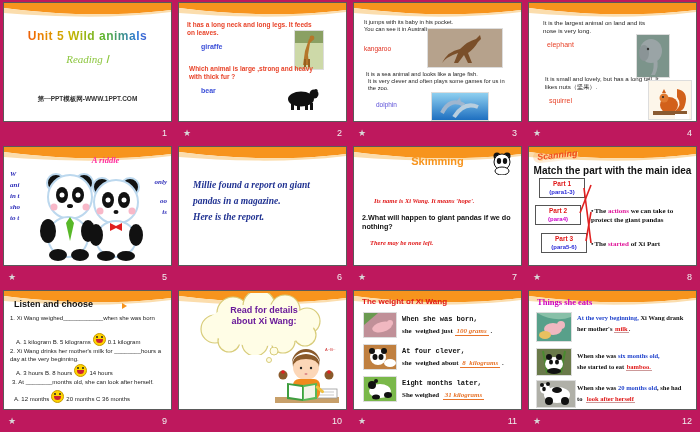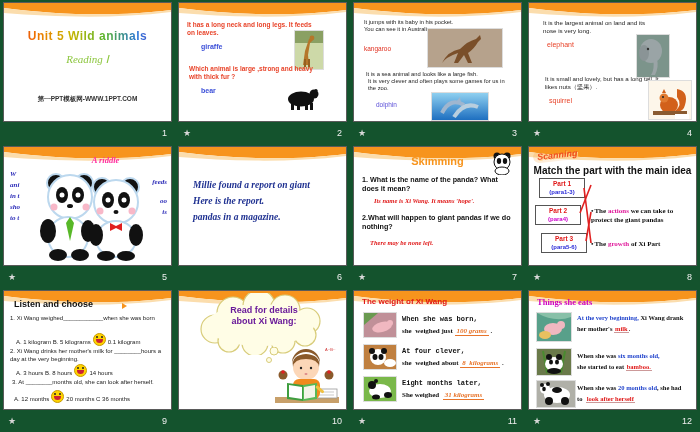--- a/index.html
+++ b/index.html
@@ -1,17 +1,17 @@
 <!DOCTYPE html>
 <html><head>
 <meta charset="utf-8">
 <style>
   html,body{margin:0;padding:0;background:#6f6f6f;}
   body{width:700px;height:432px;overflow:hidden;font-family:"Liberation Sans",sans-serif;}
-  .board{display:grid;grid-template-columns:repeat(4,175px);grid-template-rows:repeat(3,144px);width:700px;height:432px;background:#14532d;}
+  .board{display:grid;grid-template-columns:repeat(4,175px);grid-template-rows:repeat(3,144px);width:700px;height:432px;background:#be185d;}
   .cell{position:relative;width:175px;height:144px;}
   .slide{position:absolute;left:4px;top:3px;width:167px;height:118px;background:#fff;overflow:hidden;box-shadow:0 0 0 1px #5a5a5a;}
   .meta{position:absolute;left:8px;right:8px;bottom:3px;height:16px;display:flex;justding:center;justify-content:space-between;align-items:center;}
   .star{color:#d8d8d8;font-size:9px;line-height:16px;width:12px;}
   .num{color:#f0f0f0;font-size:9px;line-height:16px;margin-left:auto;}
   .wave{position:absolute;left:0;top:0;width:167px;height:16px;}
   .t{position:absolute;}
   .img{position:absolute;box-shadow:0 0 0 1px #ddd;}
   
   .smiley{display:inline-block;width:11px;height:11px;background:#ffd400;border-radius:50%;border:1px solid #c89a00;position:relative;vertical-align:-2px;margin:0 2px;}
@@ -205,21 +205,21 @@
         </svg>
       <div class="t title">A riddle</div>
       <div class="t frag" style="left:6px;top:22px;">
         <div>W</div>
           <div>ani</div>
           <div>in t</div>
           <div>sho</div>
           <div>to t</div>
       </div>
       <div class="t frag" style="right:4px;top:30px;text-align:right;">
-        <div>feeds</div>
+        <div>only</div>
           <div style="margin-top:8px;">oo</div>
           <div>is</div>
       </div>
       <svg class="t" style="left:26px;top:18px;box-shadow:none;" width="118" height="96" viewBox="0 0 118 96">
         <g stroke="#bcd8ee" stroke-width="2">
           <circle cx="26" cy="18" r="9" fill="#111"></circle>
             <circle cx="54" cy="18" r="9" fill="#111"></circle>
           <circle cx="40" cy="32" r="22" fill="#fff"></circle>
           <circle cx="72" cy="22" r="9" fill="#111"></circle>
             <circle cx="100" cy="22" r="9" fill="#111"></circle>
@@ -260,22 +260,22 @@
   </div>
 
   <div class="cell">
     <div class="slide" id="s6">
       <svg class="wave" viewBox="0 0 167 16" preserveAspectRatio="none">
           <path d="M0 0 H167 V7 C120 13 60 13 0 5 Z" fill="#F7941D"></path>
           <path d="M0 5 C60 13 120 13 167 7 V9 C110 16 50 14 0 10 Z" fill="#FBDDAD"></path>
         </svg>
       <div class="t body">
         <div>Millie found a report on giant</div>
+          <div>pandas in a magazine.</div>
           <div>Here is the report.</div>
-          <div>pandas in a magazine.</div>
       </div>
     </div>
     <div class="meta">
         <span class="star"></span>
         <span class="num">6</span>
       </div>
   </div>
 
   <div class="cell">
     <div class="slide" id="s7">
@@ -285,21 +285,20 @@
         </svg>
       <div class="t title">Skimming</div>
       <svg class="t" style="left:136px;top:4px;" width="24" height="24" viewBox="0 0 24 24">
           <circle cx="7" cy="5" r="3.5" fill="#111"></circle>
           <circle cx="17" cy="5" r="3.5" fill="#111"></circle>
           <circle cx="12" cy="11" r="8" fill="#fff" stroke="#111" stroke-width="1"></circle>
           <ellipse cx="9" cy="10" rx="2.2" ry="3" fill="#111"></ellipse>
           <ellipse cx="15" cy="10" rx="2.2" ry="3" fill="#111"></ellipse>
           <ellipse cx="12" cy="20" rx="7" ry="4" fill="#fff" stroke="#111" stroke-width="1"></ellipse>
         </svg>
-      <div class="t q" style="left:8px;top:28px;width:152px;">1. What is the name of the panda? What does it mean?</div>
       <div class="t a" style="left:20px;top:50px;">Its name is Xi Wang. It means 'hope'.</div>
       <div class="t q" style="left:8px;top:66px;width:150px;">2.What will happen to giant  pandas if we do nothing?</div>
       <div class="t a" style="left:16px;top:92px;">There may be none left.</div>
     </div>
     <div class="meta">
         <span class="star">★</span>
         <span class="num">7</span>
       </div>
   </div>
 
@@ -317,21 +316,21 @@
         </div>
       <div class="t part" style="left:6px;top:58px;">
           <span class="pn">Part 2</span>
           <span class="pp pp2">(para4)</span>
         </div>
       <div class="t part" style="left:12px;top:86px;">
           <span class="pn">Part 3</span>
           <span class="pp pp3">(para5-6)</span>
         </div>
       <div class="t idea" style="left:62px;top:60px;width:102px;"><span>The </span><span class="key">actions</span><span> we can take to protect the giant pandas</span></div>
-      <div class="t idea" style="left:62px;top:93px;width:102px;"><span>The </span><span class="key">growth</span><span> of Xi Part</span></div>
+      <div class="t idea" style="left:62px;top:93px;width:102px;"><span>The </span><span class="key">started</span><span> of Xi Part</span></div>
       <svg class="t" style="left:0;top:0;pointer-events:none;" width="167" height="118" viewBox="0 0 167 118">
         <line x1="55" y1="41" x2="62" y2="96" stroke="#e02020" stroke-width="1.6"></line>
         <line x1="51" y1="66" x2="62" y2="38" stroke="#e02020" stroke-width="1.6"></line>
         <line x1="57" y1="94" x2="62" y2="65" stroke="#e02020" stroke-width="1.6"></line>
       </svg>
     </div>
     <div class="meta">
         <span class="star">★</span>
         <span class="num">8</span>
       </div>

